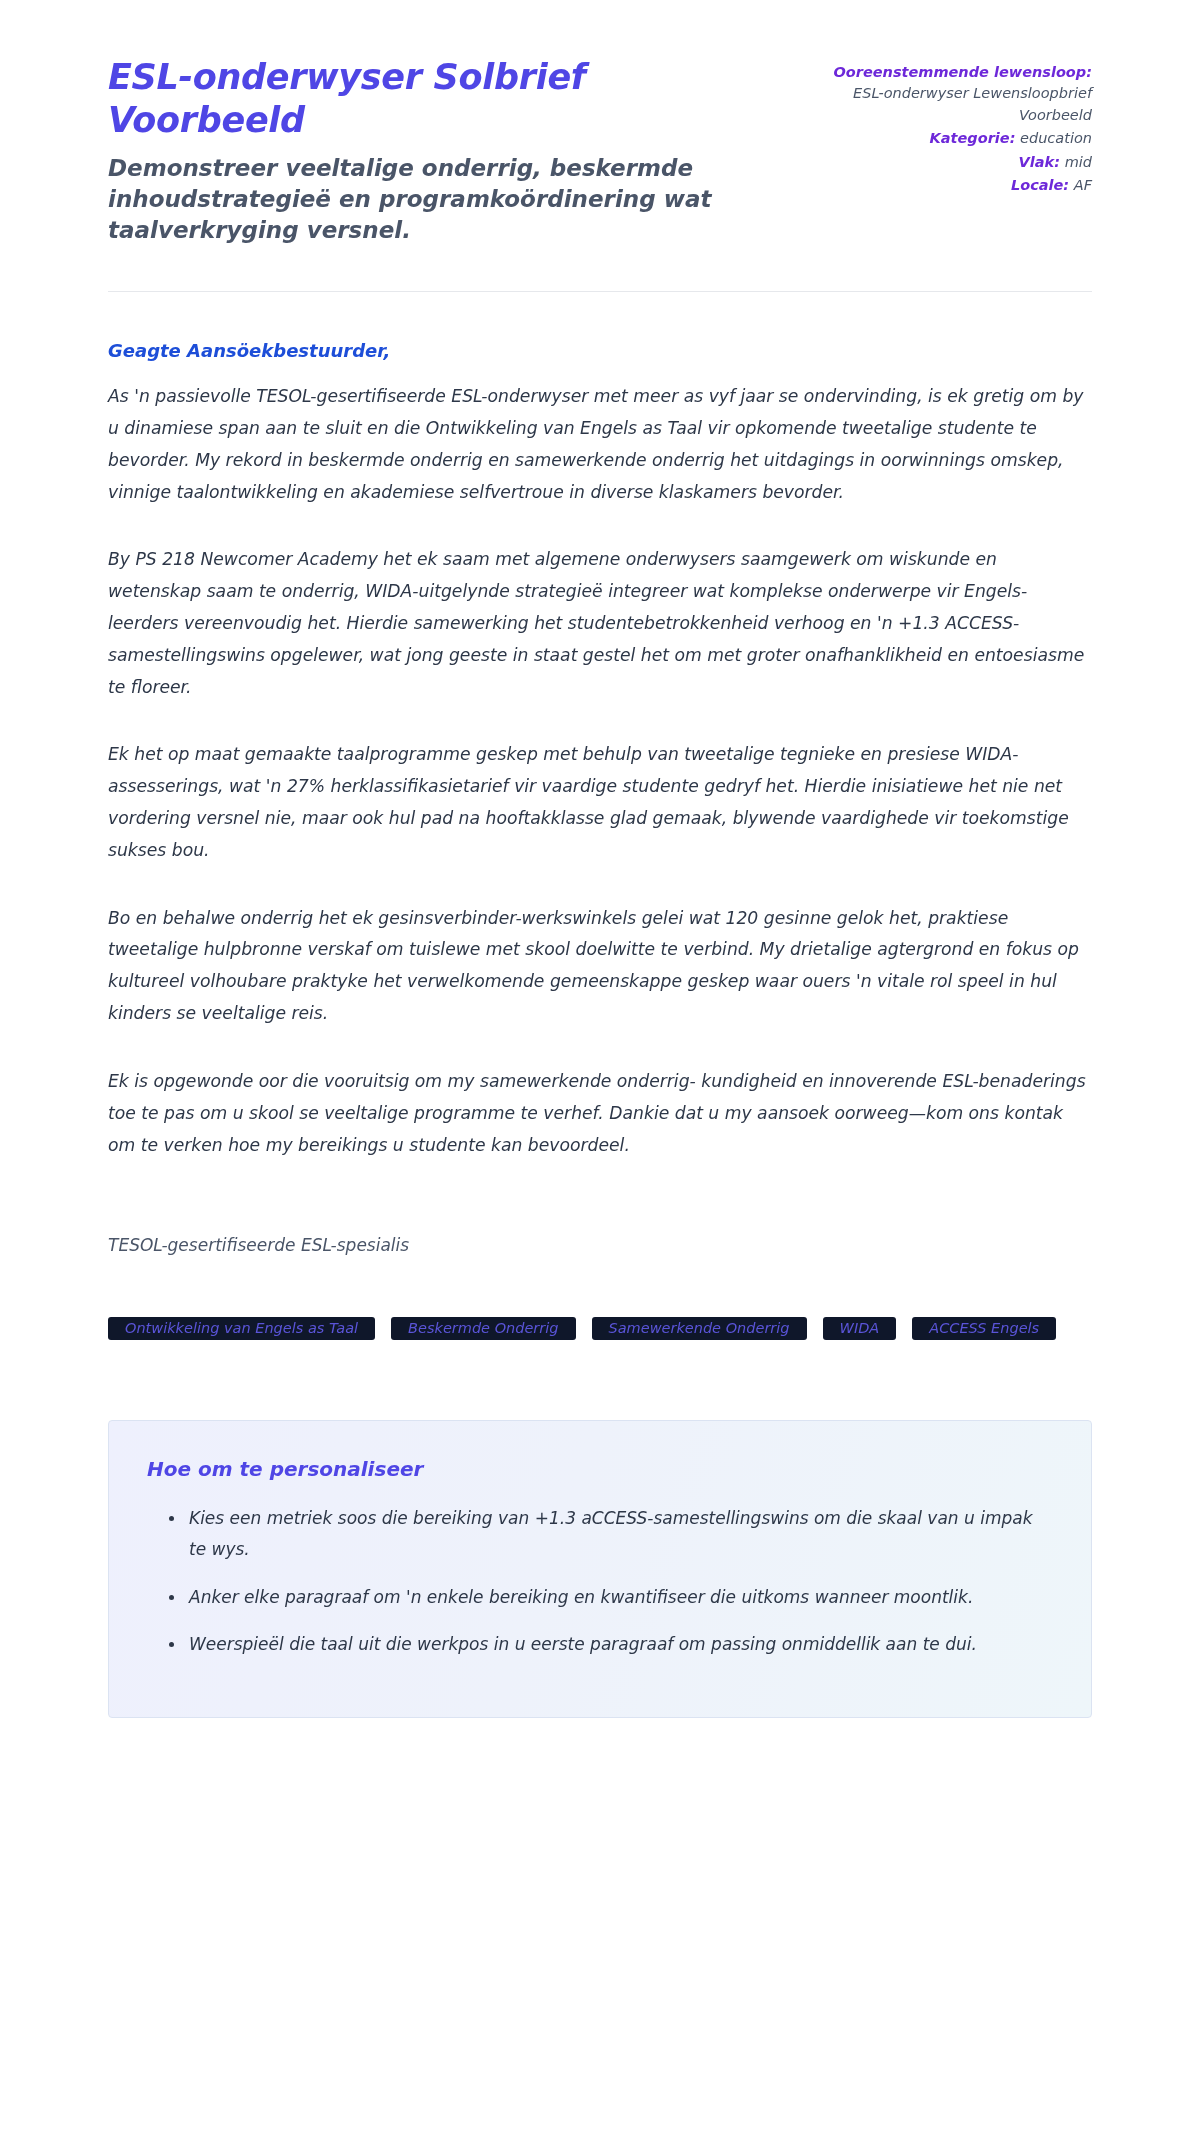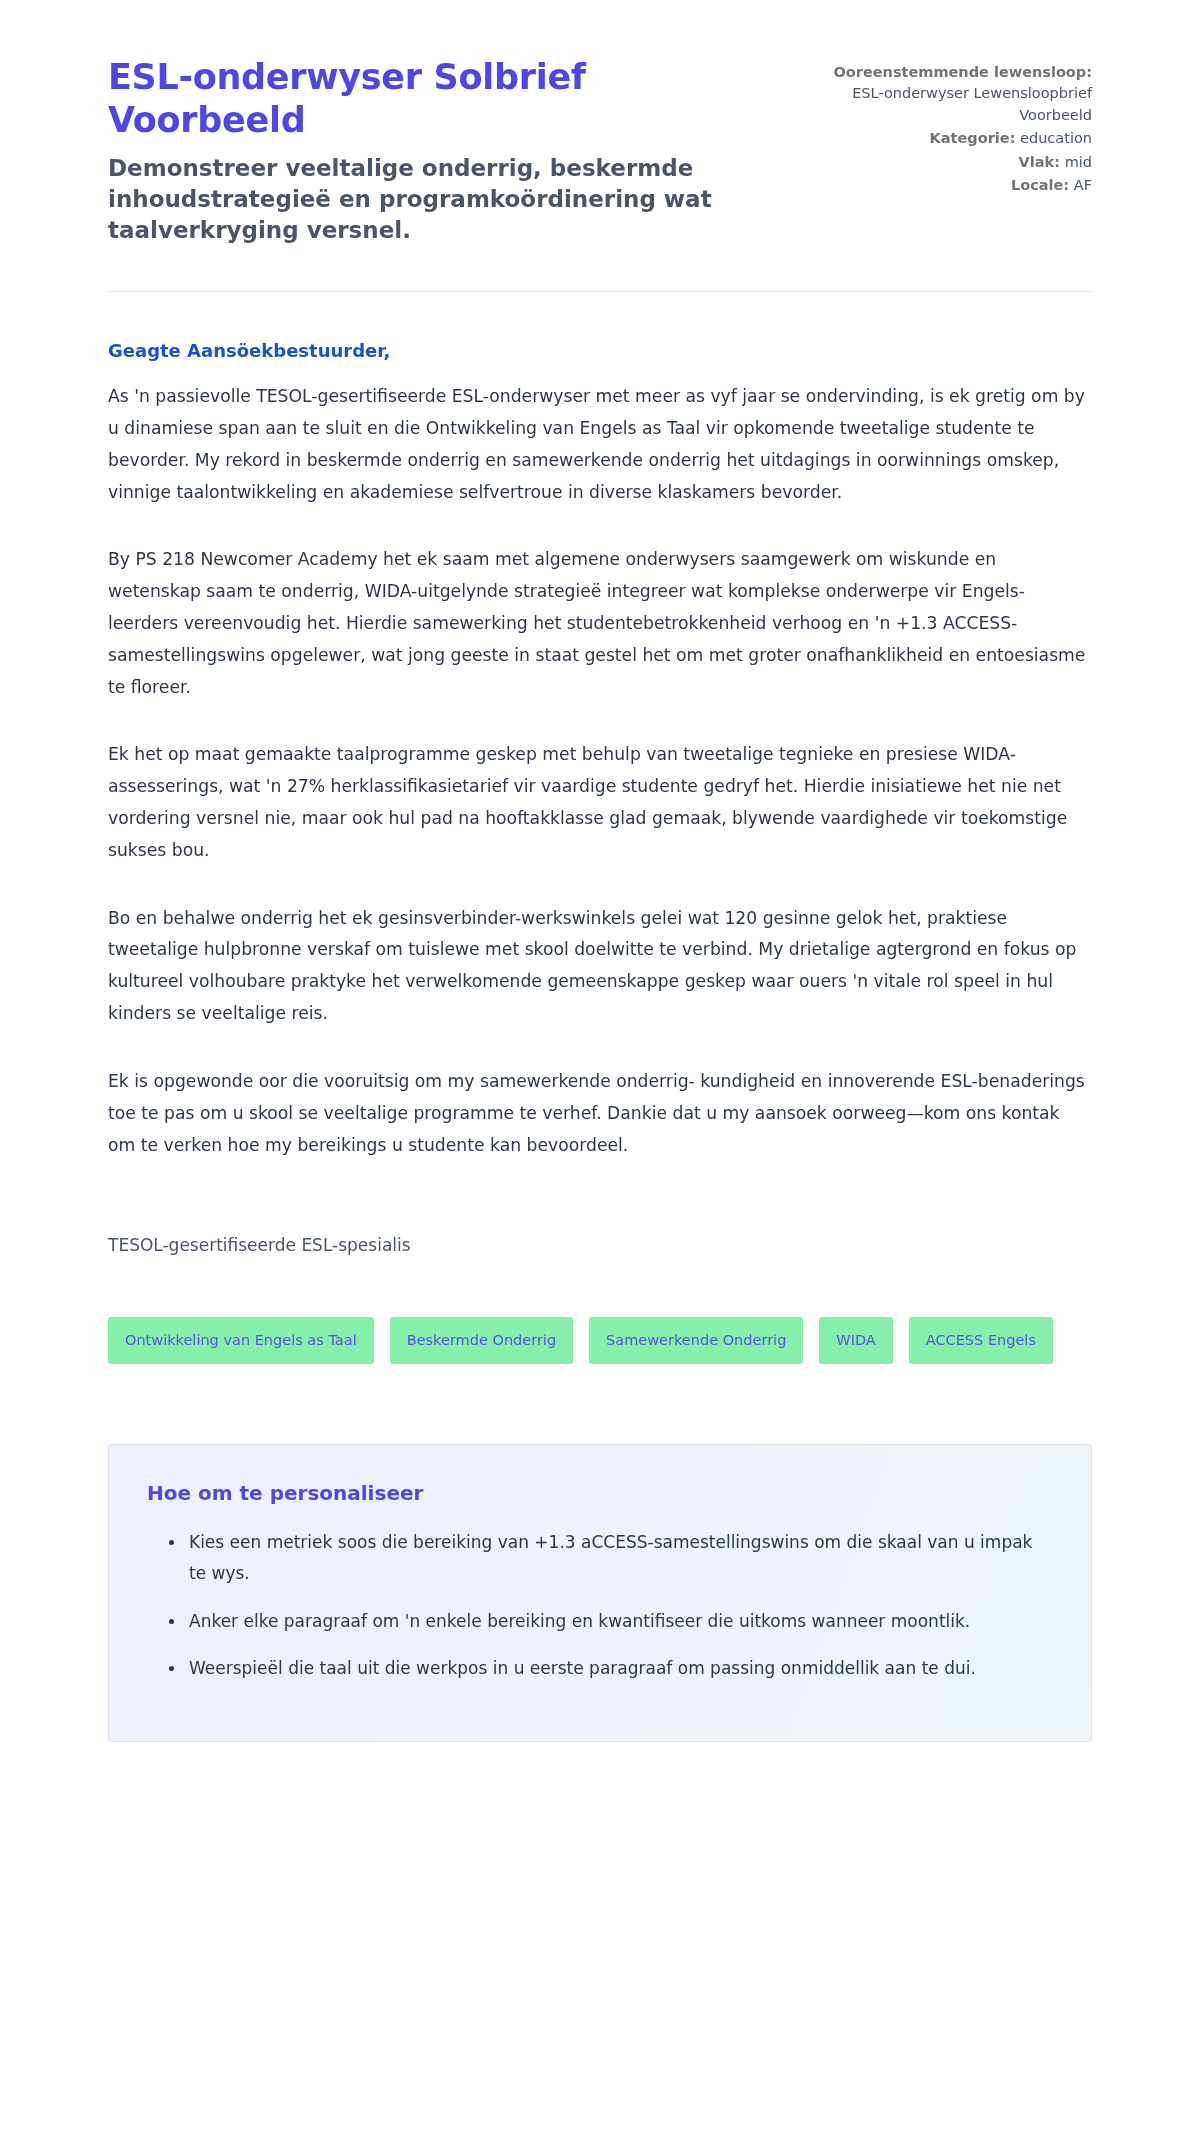--- a/index.html
+++ b/index.html
@@ -13,20 +13,21 @@
     width: 1200px;
     min-height: 2137px;
     font-family: "DejaVu Sans", "Liberation Sans", sans-serif;
     color: #2d3748;
     -webkit-font-smoothing: antialiased;
   }
 
   .page {
     width: 1200px;
     padding: 56px 108px 40px 108px;
+    font-style: italic;
   }
 
   
   .header {
     display: flex;
     align-items: flex-start;
     justify-content: space-between;
     gap: 40px;
   }
   .header-left {
@@ -55,21 +56,21 @@
     width: 268px;
     text-align: right;
     padding-top: 6px;
     font-size: 14.5px;
     line-height: 1.48;
     color: #4a5568;
   }
   .meta-row { margin-bottom: 2px; }
   .meta-label {
     font-weight: 700;
-    color: #737373;
+    color: #6d28d9;
     text-align: center;
   }
   .meta-value {
     font-weight: 400;
     color: #4a5568;
   }
 
   .divider {
     height: 1px;
     background: #e6e8ec;
@@ -115,25 +116,25 @@
 
   
   .tags {
     margin-top: 62px;
     display: flex;
     flex-wrap: wrap;
     gap: 14px 16px;
     max-width: 960px;
   }
   .tag {
-    background: #86efac;
+    background: #0f172a;
     color: #5a54d8;
     font-size: 14.5px;
     line-height: 1;
-    padding: 16px 17px;
+    padding: 4px 17px;
     border-radius: 3px;
     white-space: nowrap;
   }
 
   
   .callout {
     margin-top: 80px;
     background: linear-gradient(110deg, #eef0fd 0%, #eef2fb 45%, #eef6fa 100%);
     border: 1px solid #dbe3f2;
     border-radius: 4px;

